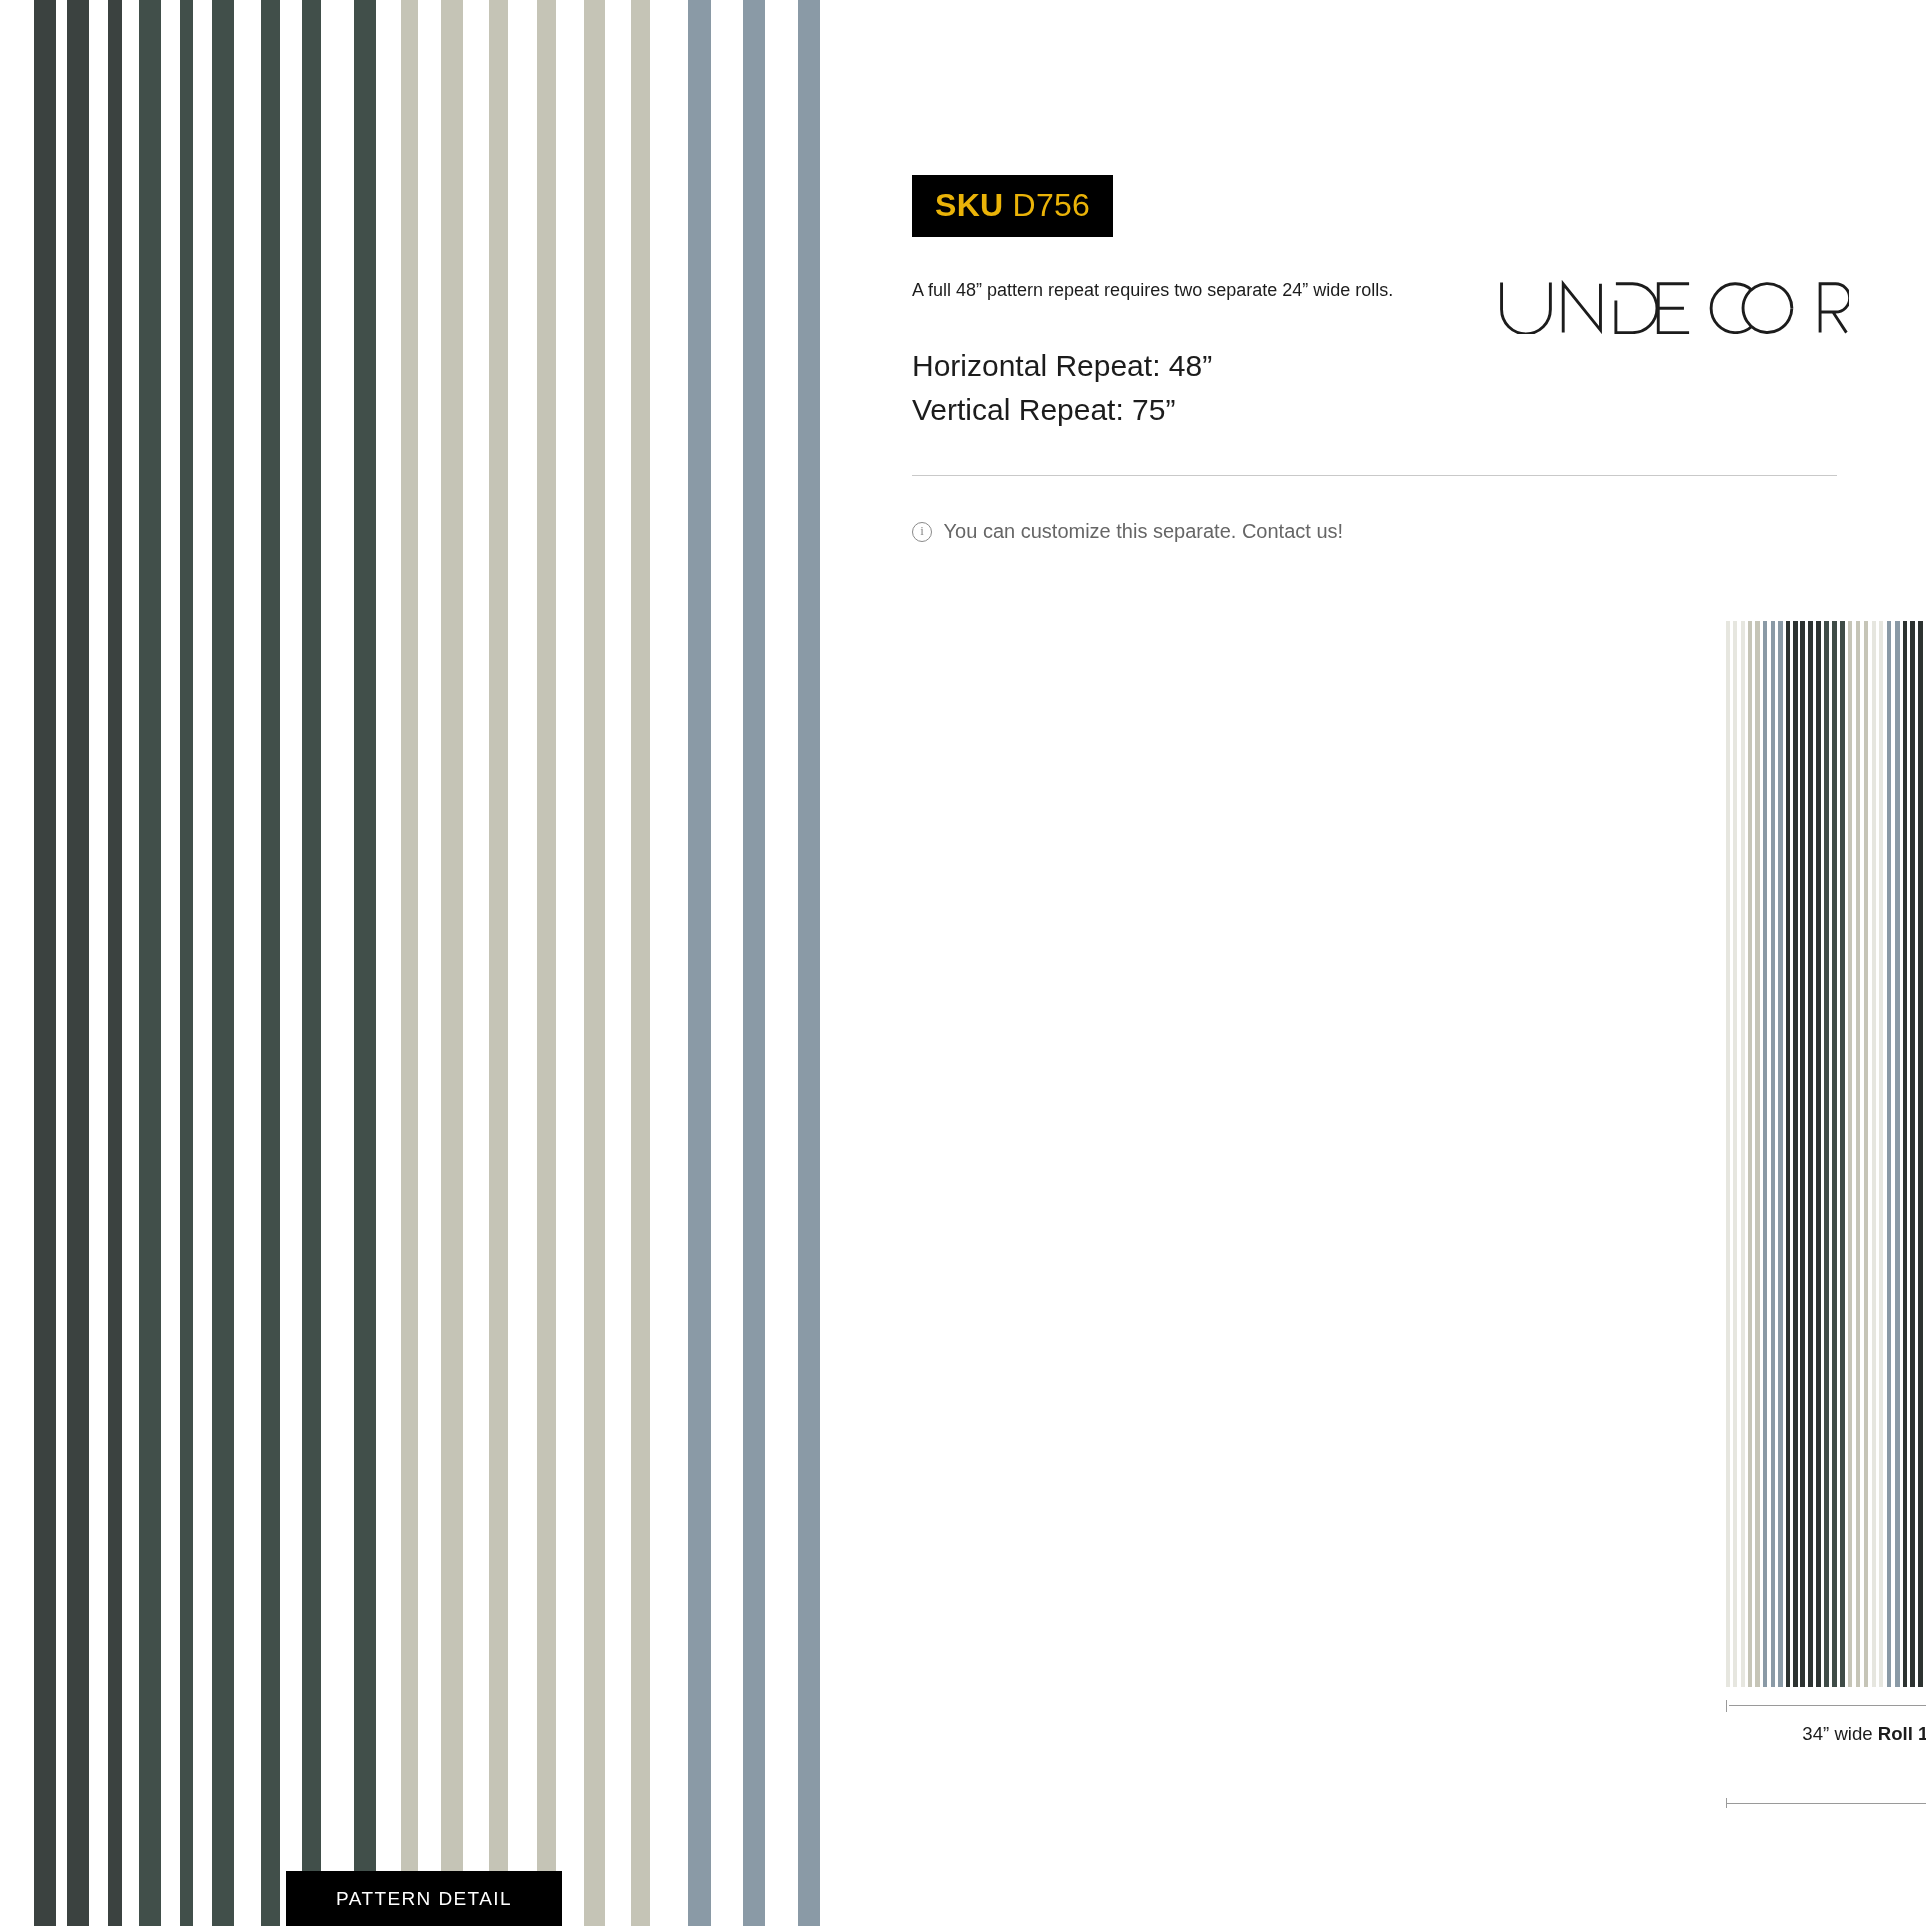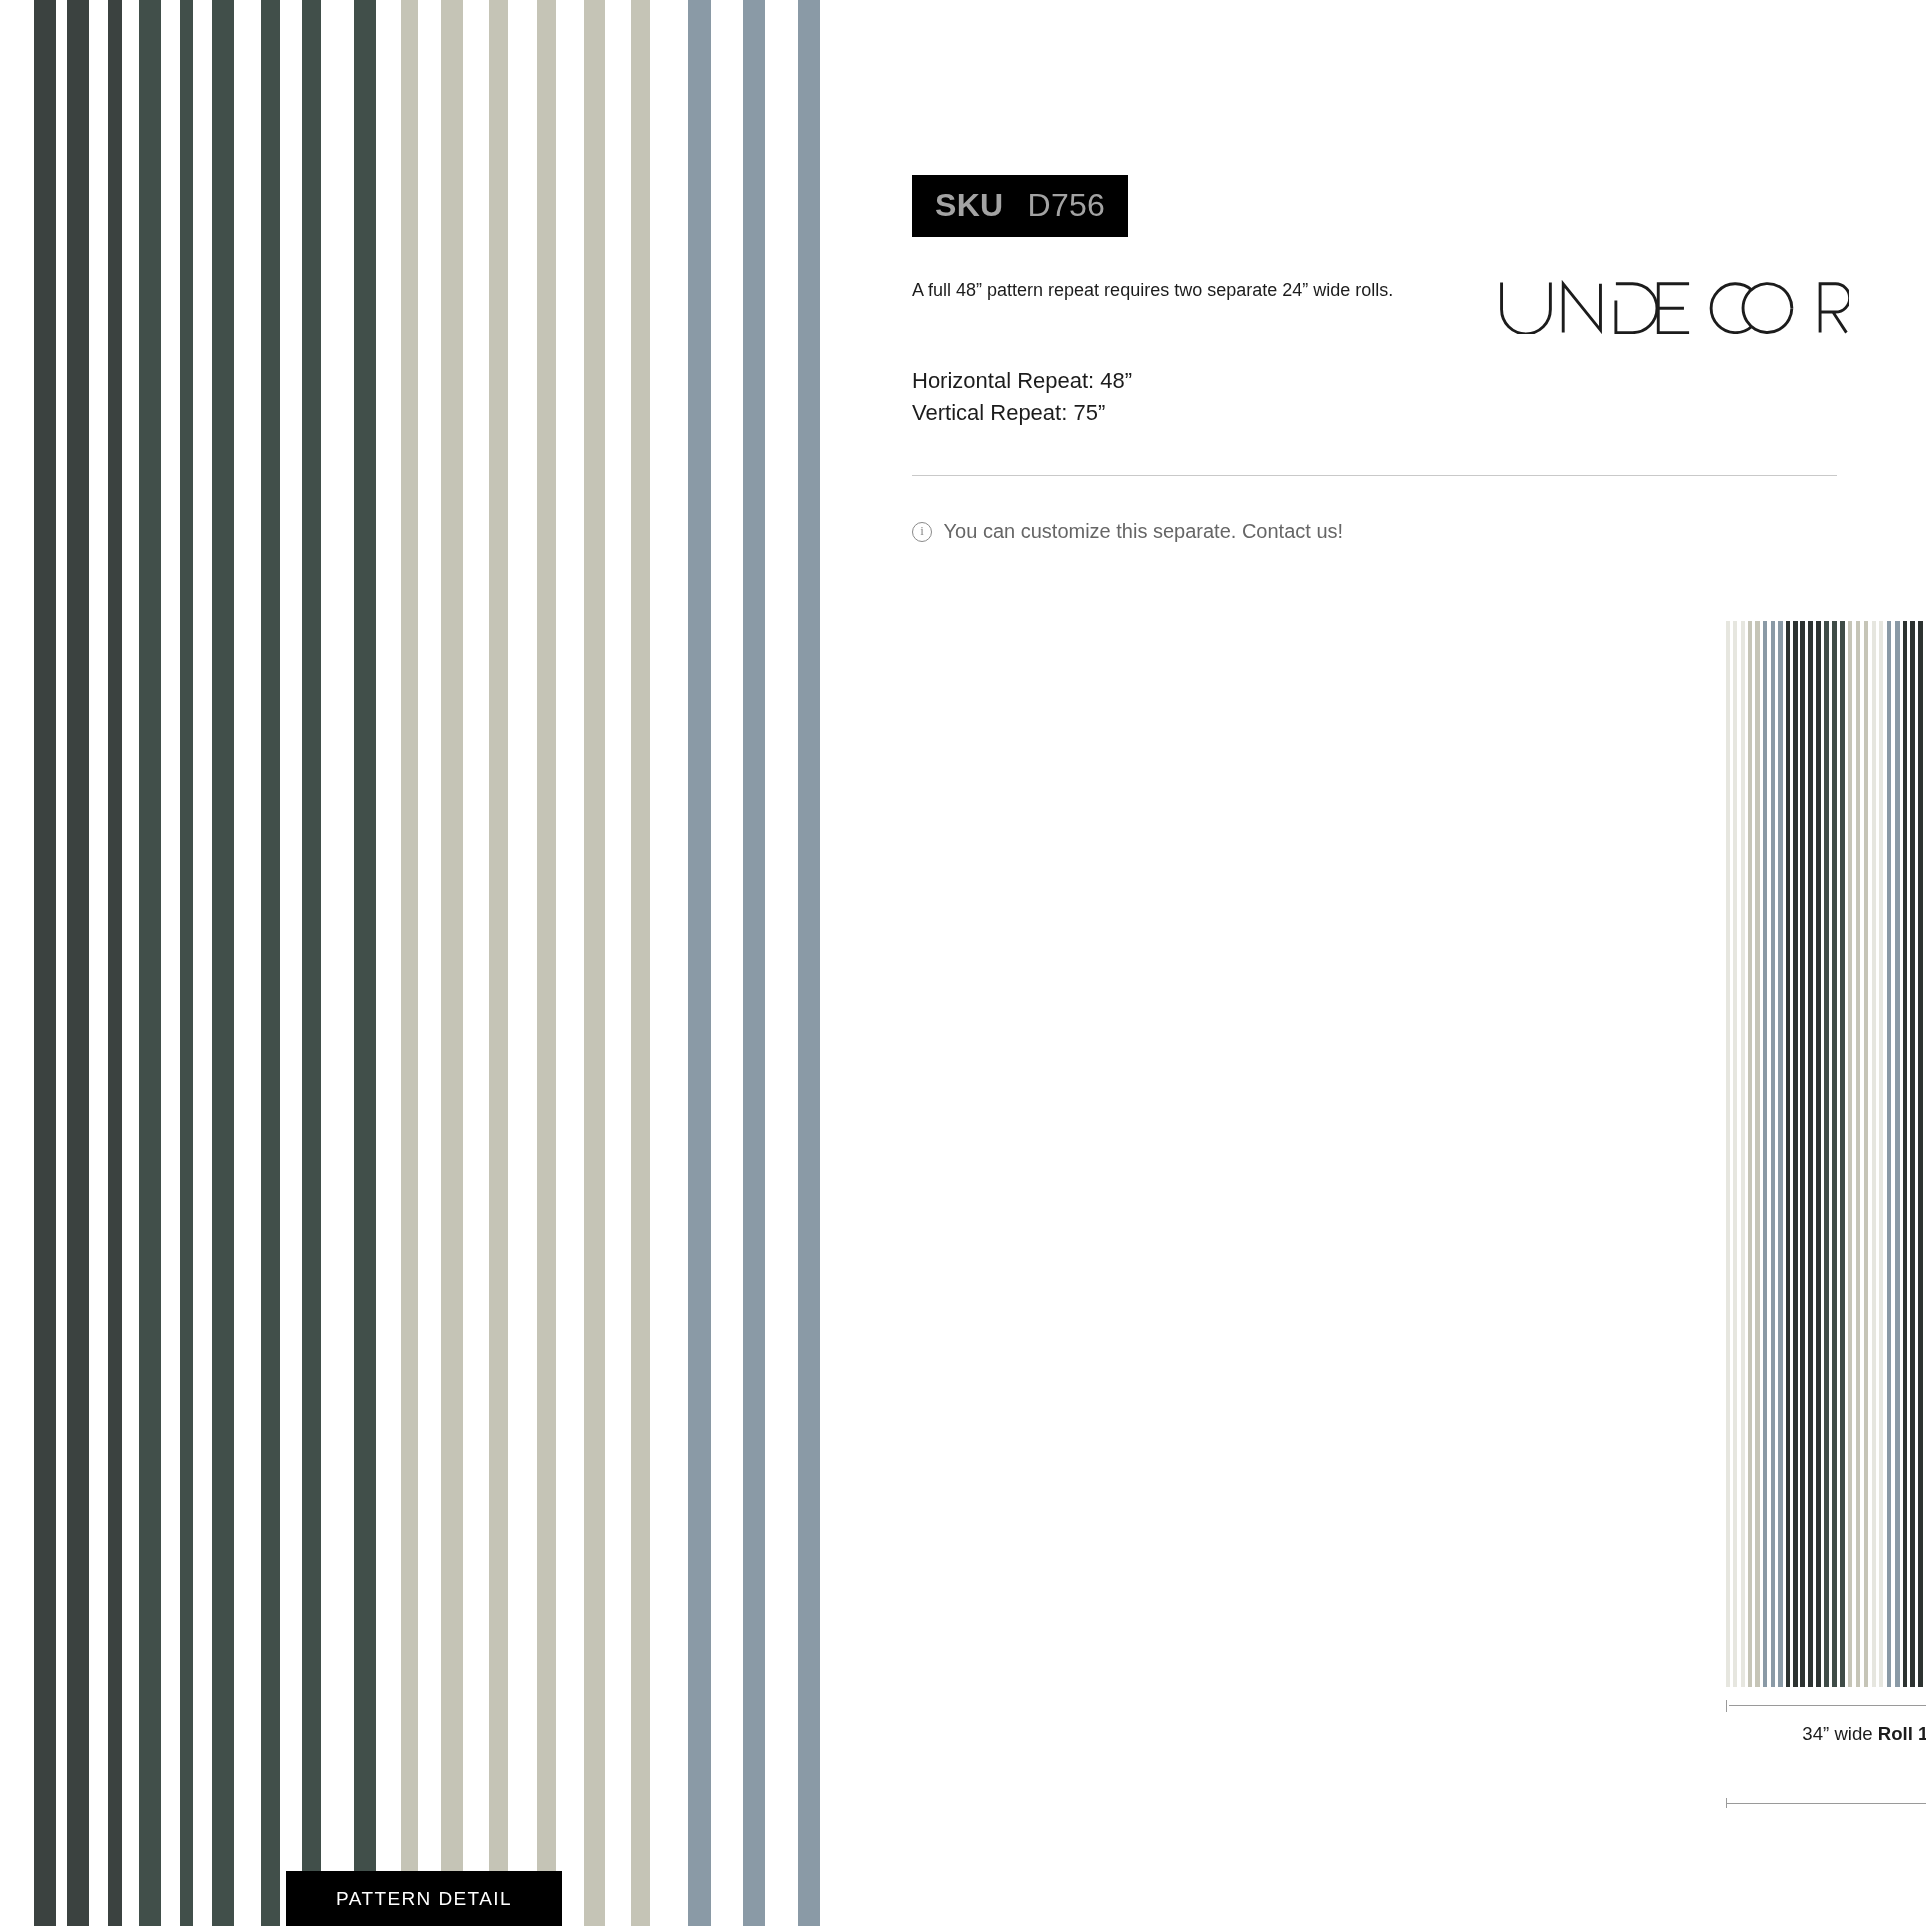--- a/index.html
+++ b/index.html
@@ -61,46 +61,46 @@
     width: 1104px;
     height: 1926px;
     background: #ffffff;
   }
 
   #sku-badge {
     position: absolute;
     left: 90px;
     top: 175px;
     background: #000000;
-    color: #a3a3a3;
+    color: #eab308;
     padding: 11.6px 23px 13px 23px;
     font-size: 32px;
     letter-spacing: 0.3px;
     display: flex;
     align-items: baseline;
-    gap: 24px;
+    gap: 9px;
   }
   #sku-label { font-weight: bold; }
   #sku-value { font-weight: normal; }
 
   #repeat-note {
     position: absolute;
     left: 90px;
     top: 277px;
     width: 488px;
     font-size: 18px;
     line-height: 1.45;
     color: #1c1c1c;
   }
   #repeat-lines {
     position: absolute;
     left: 90px;
-    top: 365px;
+    top: 344px;
     width: 488px;
-    font-size: 22px;
+    font-size: 30px;
     line-height: 1.45;
     color: #1c1c1c;
   }
 
   #brand-logo {
     position: absolute;
     right: 77px;
     top: 276px;
     width: 350px;
     height: 58px;

